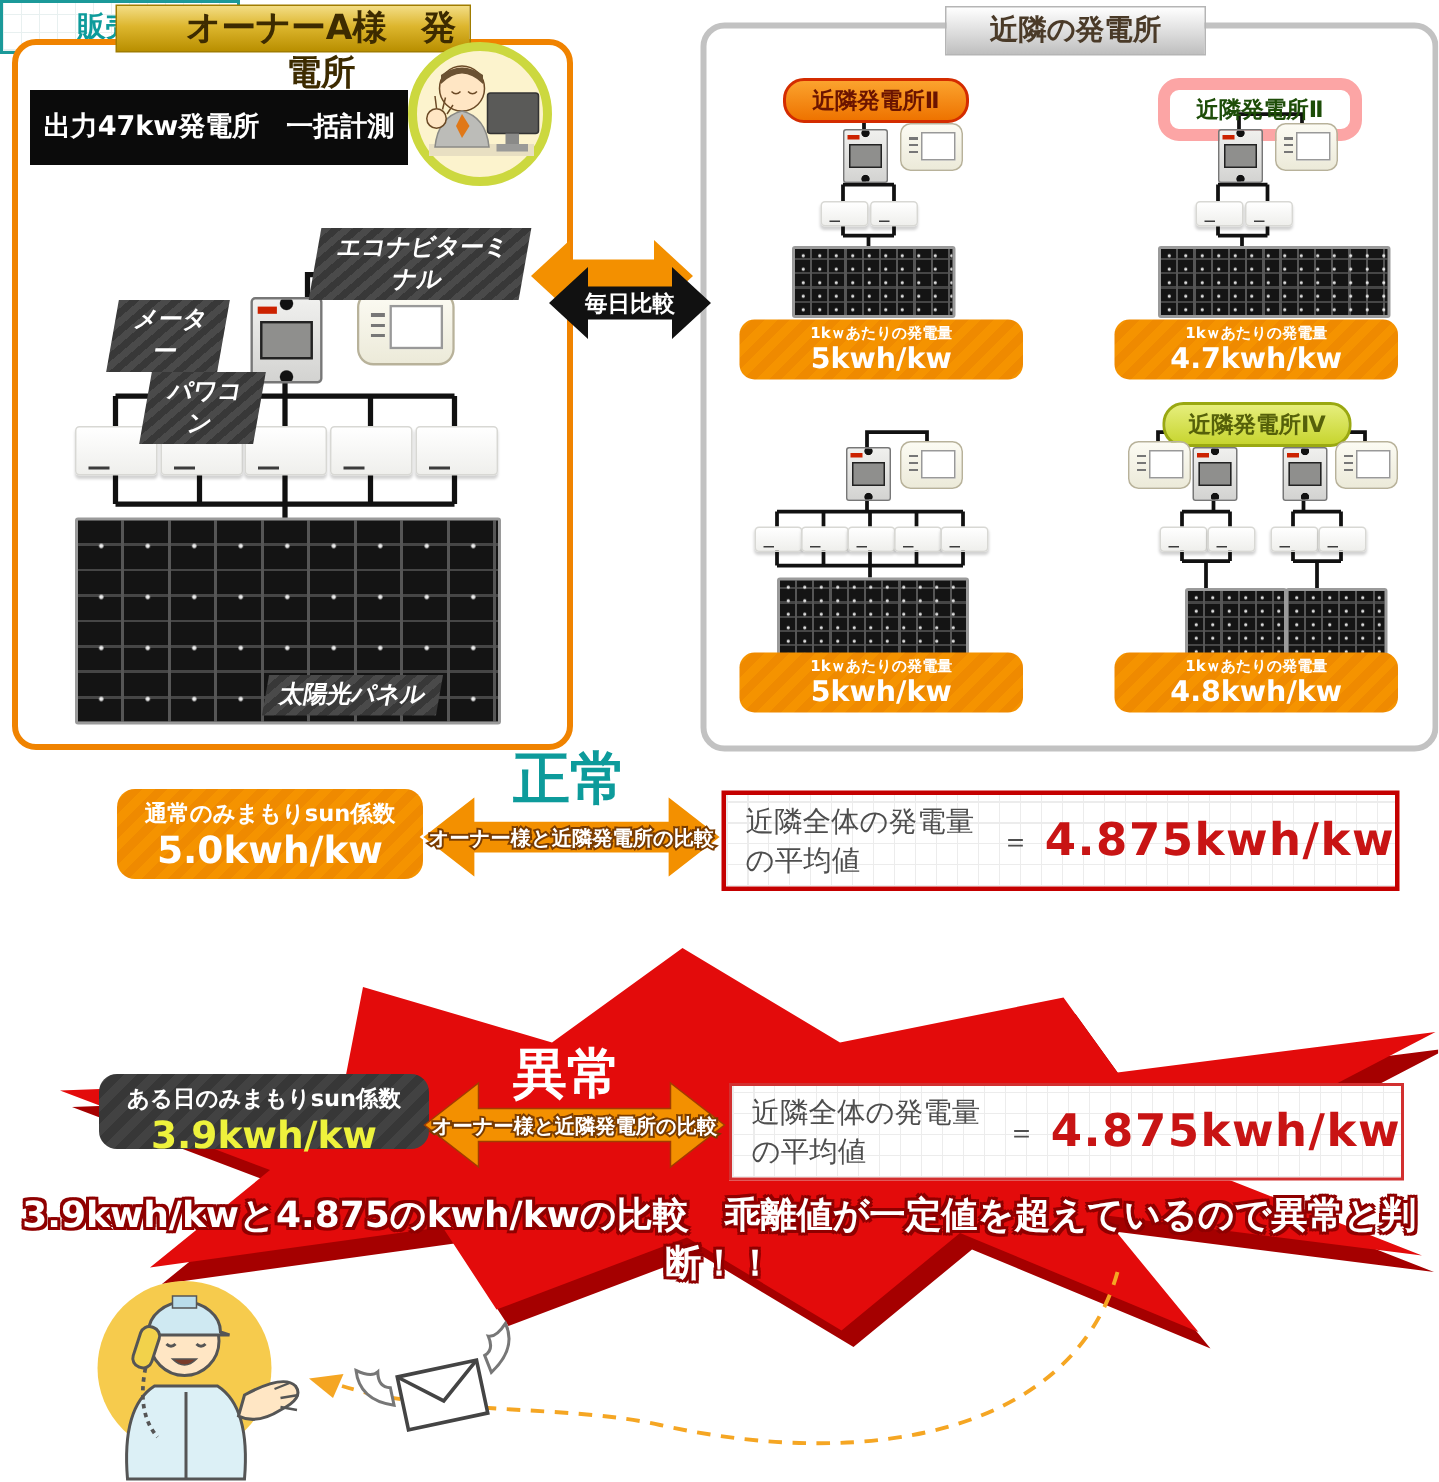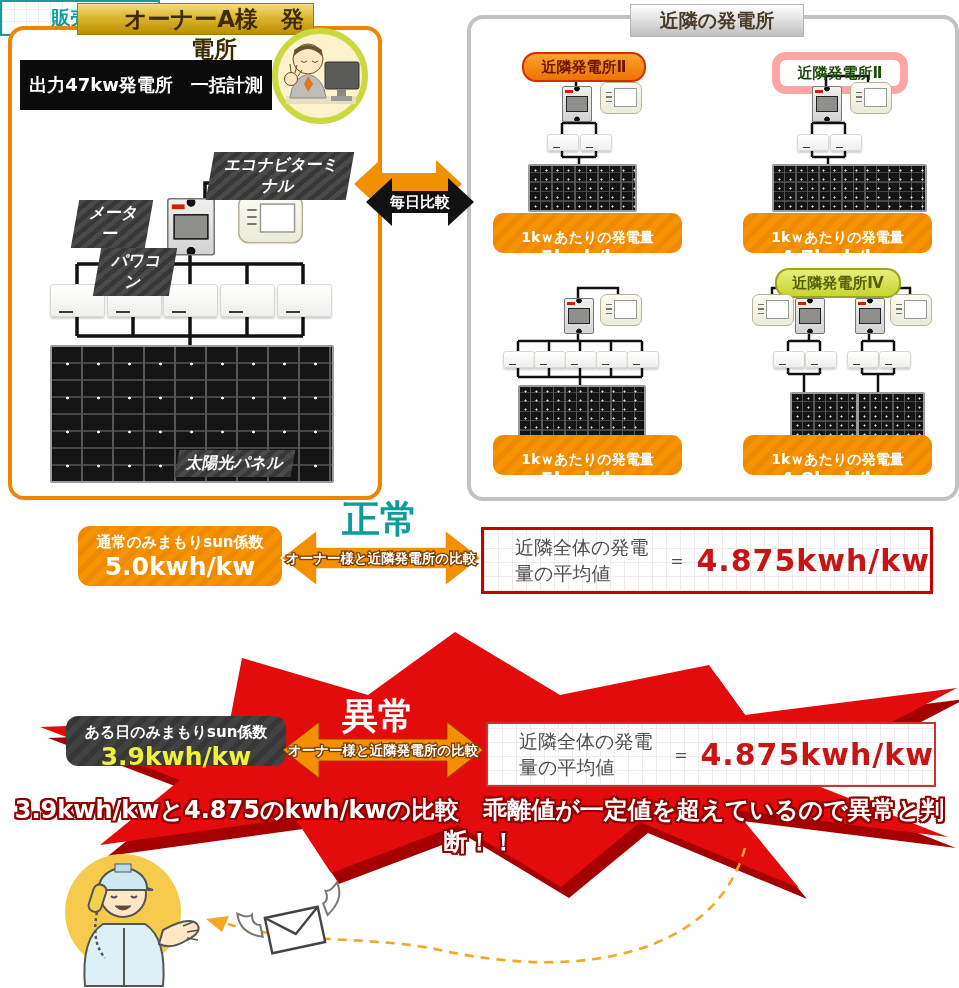--- a/index.html
+++ b/index.html
@@ -54,38 +54,38 @@
   
   .badge{position:absolute;z-index:3;height:26px;line-height:26px;text-align:center;font-weight:bold;
     font-size:15px;border-radius:14px;}
   .b1{background:linear-gradient(180deg,#fba32e,#ee7300);border:2px solid #d42c00;color:#6b1400;}
   .b2{background:linear-gradient(180deg,#9ad55b,#58a820;);border:8px solid #fca5a5;color:#1d4d08;}
   .b3{background:linear-gradient(180deg,#b4e7ee,#5fc6d6);border:2px solid #2d9fb4;color:#0c5b68;}
   .b4{background:linear-gradient(180deg,#e6ee7c,#c7d52f);border:2px solid #9aa811;color:#55600a;}
   
   .obox{position:absolute;z-index:3;color:#fff;text-align:center;border-radius:10px;
     background:repeating-linear-gradient(135deg,#f59300 0 6px,#ef8a00 6px 12px);}
-  .obox .l1{font-size:14px;font-weight:bold;padding-top:16px;}
+  .obox .l1{font-size:10px;font-weight:bold;padding-top:2px;}
   .obox .l2{font-size:19px;font-weight:bold;line-height:20px;}
   
   .coeff{position:absolute;z-index:3;text-align:center;border-radius:12px;color:#fff;}
   #coeff-normal{left:78px;top:526px;width:204px;height:60px;
     background:repeating-linear-gradient(135deg,#f59300 0 6px,#ef8a00 6px 12px);}
   #coeff-abnormal{left:66px;top:716px;width:220px;height:50px;background:#3b3b3b;
     background:repeating-linear-gradient(135deg,#424242 0 6px,#373737 6px 12px);}
   .coeff .l1{font-size:15px;font-weight:bold;padding-top:7px;}
   .coeff .l2{font-size:25px;font-weight:bold;line-height:30px;}
   #coeff-abnormal .l2{color:#eef23c;}
   
   .avgbox{position:absolute;z-index:3;background-color:#fff;display:flex;align-items:center;
     background-image:repeating-linear-gradient(0deg,#ececec 0 1px,transparent 1px 14px),
       repeating-linear-gradient(90deg,#ececec 0 1px,transparent 1px 14px);}
   #avg-normal{left:481px;top:527px;width:446px;height:61px;border:3px solid #c40000;}
   #avg-abnormal{left:486px;top:722px;width:446px;height:61px;border:2px solid #d23030;}
-  .avgbox .lbl{font-size:19px;color:#4e4e4e;margin-left:31px;}
+  .avgbox .lbl{font-size:19px;color:#4e4e4e;margin-left:13px;}
   .avgbox .eq{font-size:19px;color:#4e4e4e;margin:0 10px;}
   .avgbox .val{font-size:30px;font-weight:bold;color:#c81414;letter-spacing:1px;}
   
   #status-normal{left:318px;top:494px;width:124px;z-index:3;text-align:center;
     font-size:38px;font-weight:bold;color:#0d9b9b;}
   #status-abnormal{left:316px;top:692px;width:124px;z-index:3;text-align:center;
     font-size:36px;font-weight:bold;color:#fff;}
   
   #conclusion-normal{left:0px;top:604px;width:959px;z-index:3;text-align:center;
     font-size:22px;color:#2ba3a3;}

